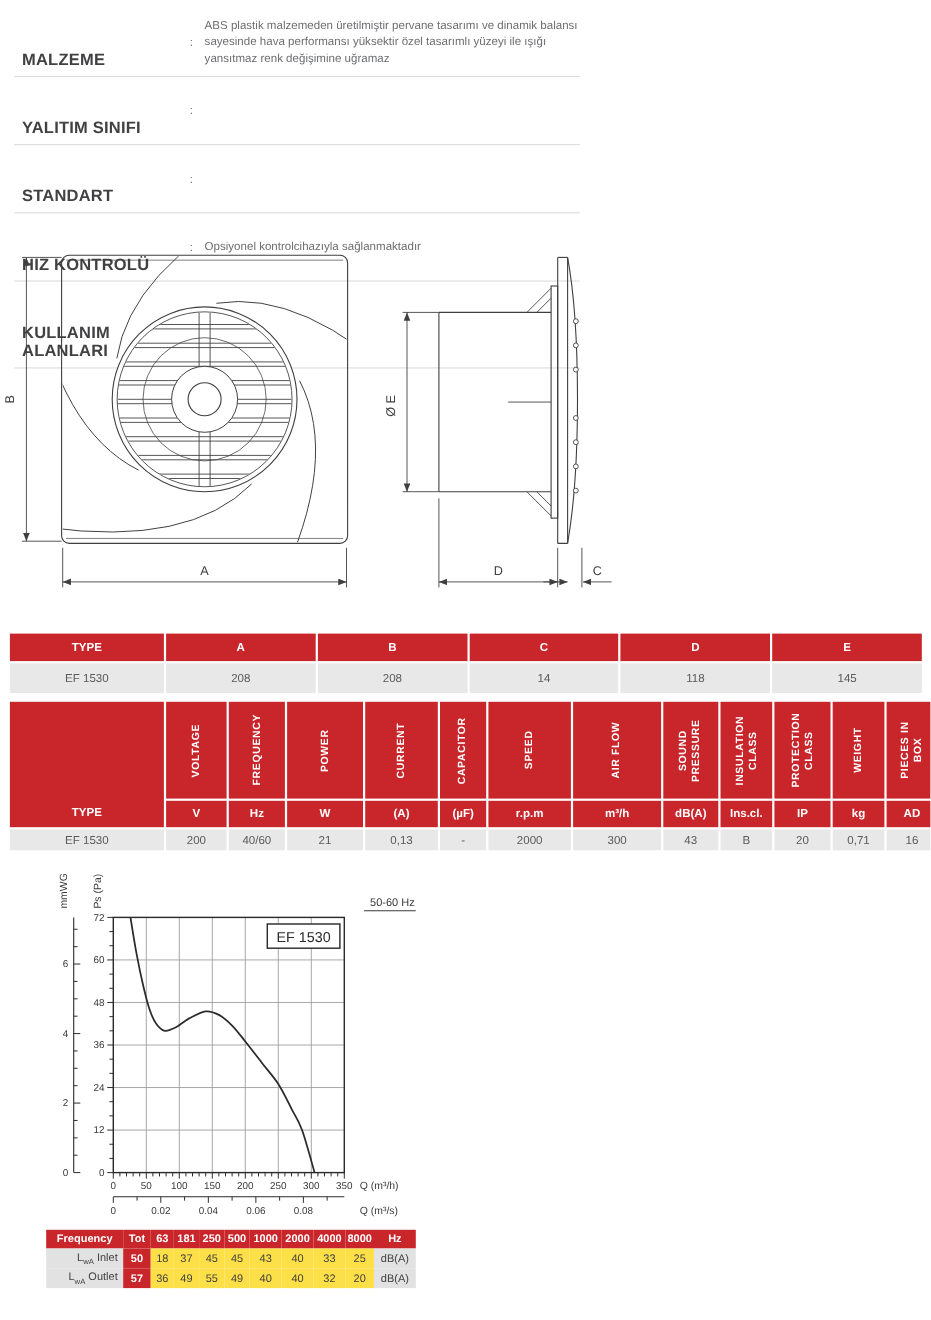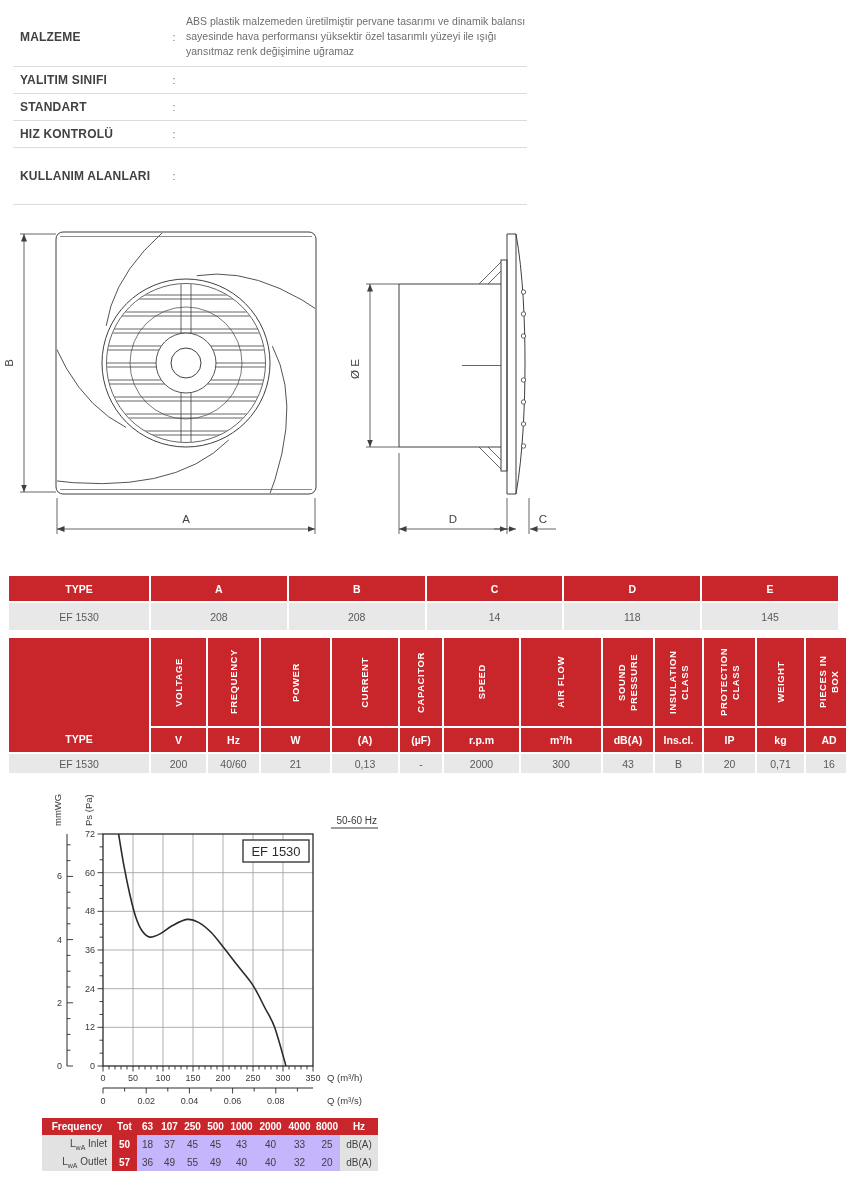--- a/index.html
+++ b/index.html
@@ -1,21 +1,21 @@
 <!DOCTYPE html>
 <html style="--red: #C9262C;"><head>
 <meta charset="utf-8">
 <style>
   html,body{margin:0;padding:0;background:#fff;}
   .page{position:relative;width:846px;height:1200px;background:#fff;overflow:hidden;
         font-family:"Liberation Sans",sans-serif;color:#414042;}
   
   .specs{position:absolute;left:13px;top:8px;width:514px;}
   .spec-row{display:flex;align-items:center;border-bottom:1px solid #dcdcdc;padding:6px 0;}
-  .spec-label{width:142px;padding-left:7px;font-size:12px;font-weight:bold;color:#414042;letter-spacing:.2px;flex:none;}
+  .spec-label{width:142px;padding-left:7px;font-size:15px;font-weight:bold;color:#414042;letter-spacing:.2px;flex:none;margin-top:32px;}
   .spec-colon{width:24px;text-align:center;font-size:10.5px;color:#6d6e71;flex:none;}
   .spec-value{width:346px;font-size:10.5px;line-height:1.45;color:#6d6e71;}
   .spec-row.tall{min-height:44px;}
   
   .drawing{position:absolute;left:0;top:222px;width:600px;height:335px;}
   
   table{border-collapse:separate;border-spacing:2px;table-layout:fixed;}
   .dims-table{position:absolute;left:7px;top:574px;width:833px;}
   .dims-table th{background:var(--red);color:#fff;font-size:10.5px;font-weight:bold;height:23px;text-align:center;}
   .dims-table td{background:#e8e8e8;color:#58595b;font-size:10.5px;height:25px;text-align:center;}
@@ -29,21 +29,21 @@
   .spec-table .th-type{vertical-align:bottom;padding-bottom:7px;font-size:10.5px;}
   .spec-table td{background:#e8e8e8;color:#58595b;font-size:10.5px;height:17px;}
   
   .chart{position:absolute;left:30px;top:788px;width:420px;height:340px;}
   
   .freq-table{position:absolute;left:42px;top:1118px;width:336px;border-spacing:0;}
   .freq-table th{background:var(--red);color:#fff;font-size:10px;font-weight:bold;height:17px;text-align:center;padding:0;}
   .freq-table td{font-size:10px;color:#414042;height:18px;text-align:center;padding:0;}
   .freq-table td.lbl{background:#e2e2e2;text-align:right;padding-right:5px;}
   .freq-table td.tot{background:var(--red);color:#fff;font-weight:bold;}
-  .freq-table td.val{background:#c4b5fd;}
+  .freq-table td.val{background:#fde047;}
   .freq-table td.unit{background:#e2e2e2;}
   sub.s{font-size:7px;}
   text{font-family:"Liberation Sans",sans-serif;}
 </style>
 </head>
 <body>
 
 <div class="page">
 
   <section class="specs">
@@ -56,20 +56,21 @@
       <div class="spec-label">YALITIM SINIFI</div>
       <div class="spec-colon">:</div>
     </div>
     <div class="spec-row">
       <div class="spec-label">STANDART</div>
       <div class="spec-colon">:</div>
     </div>
     <div class="spec-row">
       <div class="spec-label">HIZ KONTROLÜ</div>
       <div class="spec-colon">:</div>
+      <div class="spec-value">Opsiyonel kontrolcihazıyla sağlanmaktadır</div>
     </div>
     <div class="spec-row tall">
       <div class="spec-label">KULLANIM ALANLARI</div>
       <div class="spec-colon">:</div>
     </div>
   </section>
 
   <div class="drawing">
     <svg viewBox="0 0 600 335" width="600" height="335">
       <defs>
@@ -444,21 +445,21 @@
         <col style="width:29px">
         <col style="width:29px">
         <col style="width:26px">
         <col style="width:38px">
       </colgroup>
     <tbody>
         <tr id="freq-header-row">
       <th>Frequency</th>
       <th>Tot</th>
       <th class="band">63</th>
-      <th class="band">107</th>
+      <th class="band">181</th>
       <th class="band">250</th>
       <th class="band">500</th>
       <th class="band">1000</th>
       <th class="band">2000</th>
       <th class="band">4000</th>
       <th class="band">8000</th>
       <th>Hz</th>
     </tr>
     <tr>
       <td class="lbl"><span>L</span><sub class="s">wA</sub><span> Inlet</span></td>

